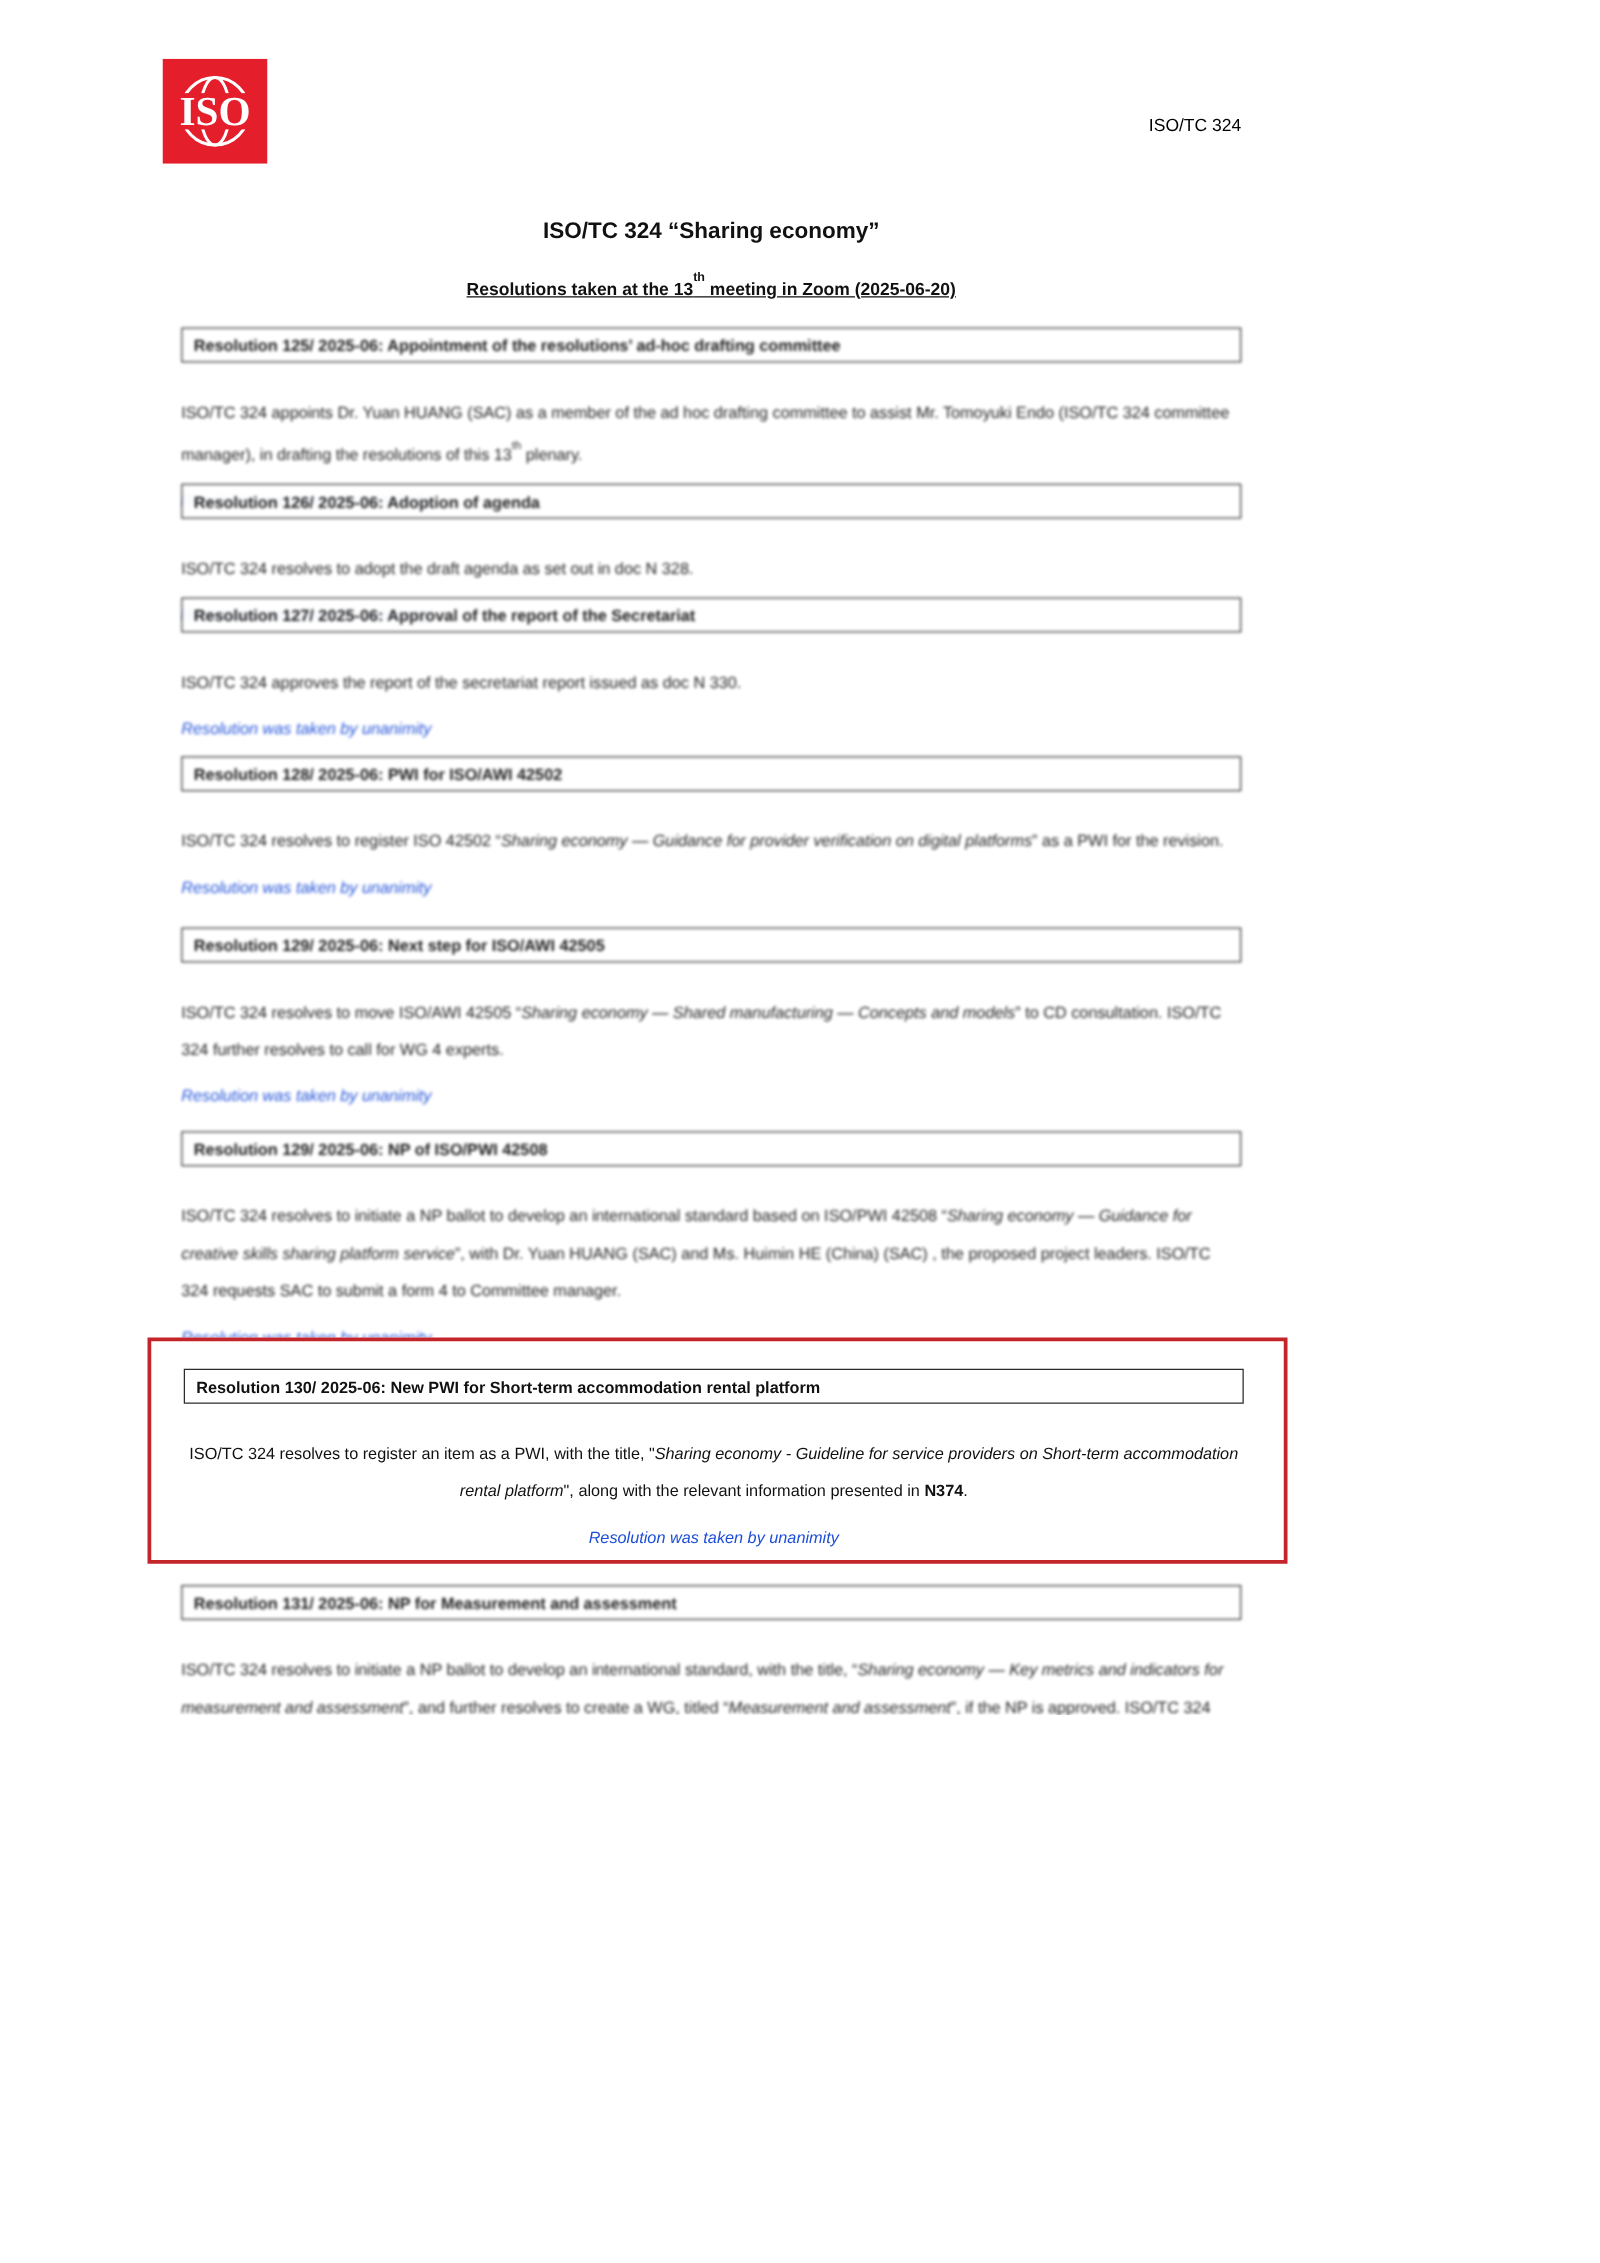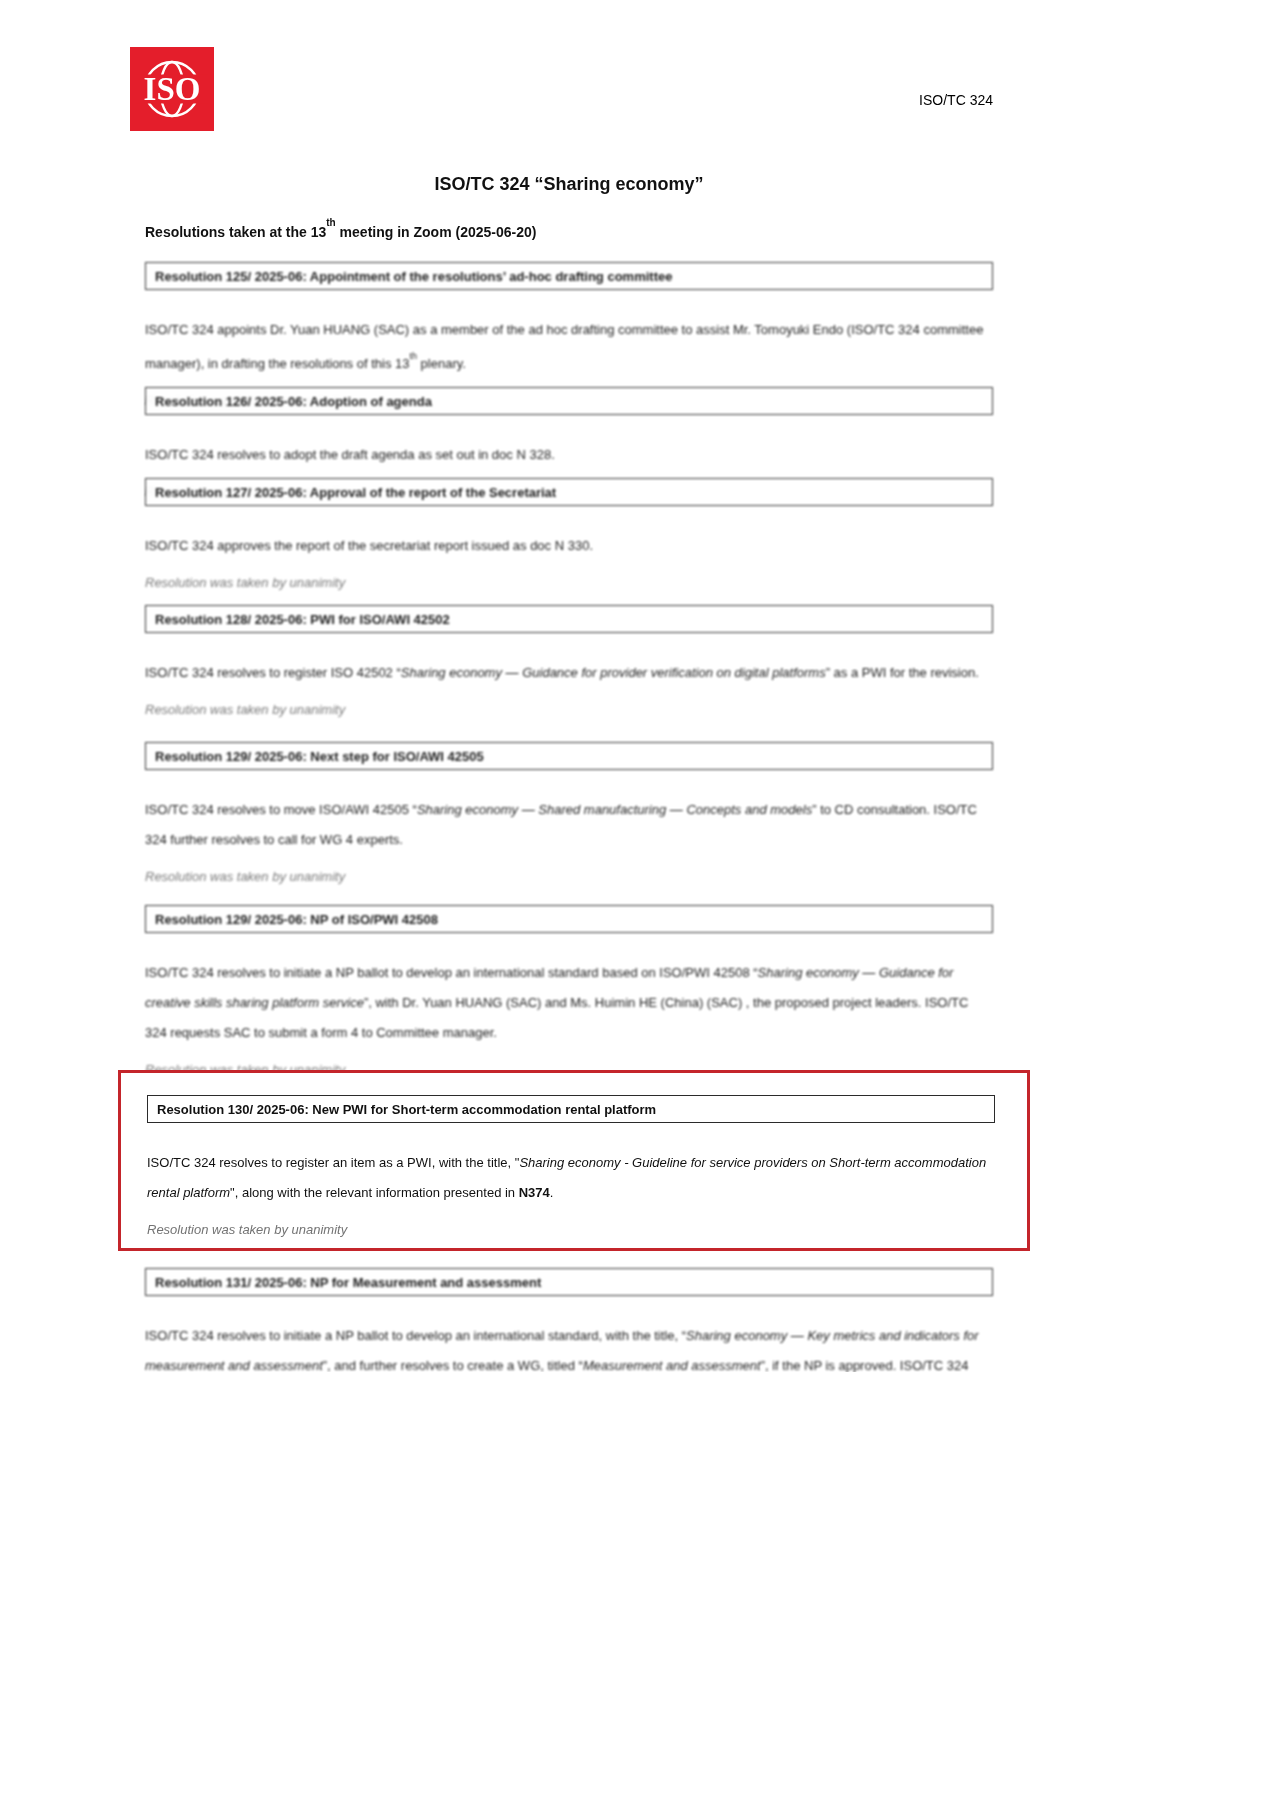--- a/index.html
+++ b/index.html
@@ -9,50 +9,50 @@
   }
   
   .logo { position:absolute; left:130px; top:47px; width:84px; height:84px; }
   .org-tag { position:absolute; top:92px; right:287px; font-size:14px; color:#000000; }
   .doc-title {
     position:absolute; left:145px; top:174px; width:848px;
     text-align:center; font-weight:bold; font-size:18px;
   }
   .doc-subtitle {
     position:absolute; left:145px; top:222px; width:848px;
-    text-align:left; font-weight:bold; font-size:14px;
+    text-align:center; font-weight:bold; font-size:14px;text-decoration:underline;
   }
   .doc-subtitle sup { font-size:10px; position:relative; top:-5px; }
   
   .res-list { position:absolute; left:0; top:0; width:1280px; height:1810px; }
   .res-wrap { position:absolute; left:145px; width:848px; }
   .res-wrap.blurred { filter: blur(1.25px); opacity:.95; }
   .res-wrap.highlight {
     left:118px; width:912px; box-sizing:border-box;
     border:3px solid #c4252b; padding:22px 24px 8px 26px; background:#fff;
   }
   .res-wrap.highlight .res-inner { width:848px; }
   .res-list > .res-wrap:nth-child(1){ top:262px; }
   .res-list > .res-wrap:nth-child(2){ top:387px; }
   .res-list > .res-wrap:nth-child(3){ top:478px; }
   .res-list > .res-wrap:nth-child(4){ top:605px; }
   .res-list > .res-wrap:nth-child(5){ top:742px; }
   .res-list > .res-wrap:nth-child(6){ top:905px; }
-  .res-list > .res-wrap:nth-child(7){ top:1070px; }
+  .res-list > .res-wrap:nth-child(7){ top:1070px;text-align:center; }
   .res-list > .res-wrap:nth-child(8){ top:1268px; }
   .res-list > .res-wrap:nth-child(9){ top:1458px; }
   .res-list > .res-wrap:nth-child(10){ top:1595px; }
   .res-head {
     border:1px solid #2b2b2b; height:28px; box-sizing:border-box;
     padding:0 9px; display:flex; align-items:center;
     font-weight:bold; font-size:13px; background:#fff;
   }
   .res-body { margin:25px 0 0; font-size:13px; line-height:30px; }
   .res-body sup { font-size:9px; position:relative; top:-4px; }
-  .res-note { margin:12px 0 0; font-size:13px; line-height:20px; font-style:italic; color:#737373; }
+  .res-note { margin:12px 0 0; font-size:13px; line-height:20px; font-style:italic; color:#1d4ed8; }
   .seg-i { font-style:italic; }
   .seg-b { font-weight:bold; }
   
   .footer { position:absolute; top:1756px; right:287px; font-size:13px; color:#3b82f6; }
 </style>
 </head>
 <body>
 
 <div class="page">
 

